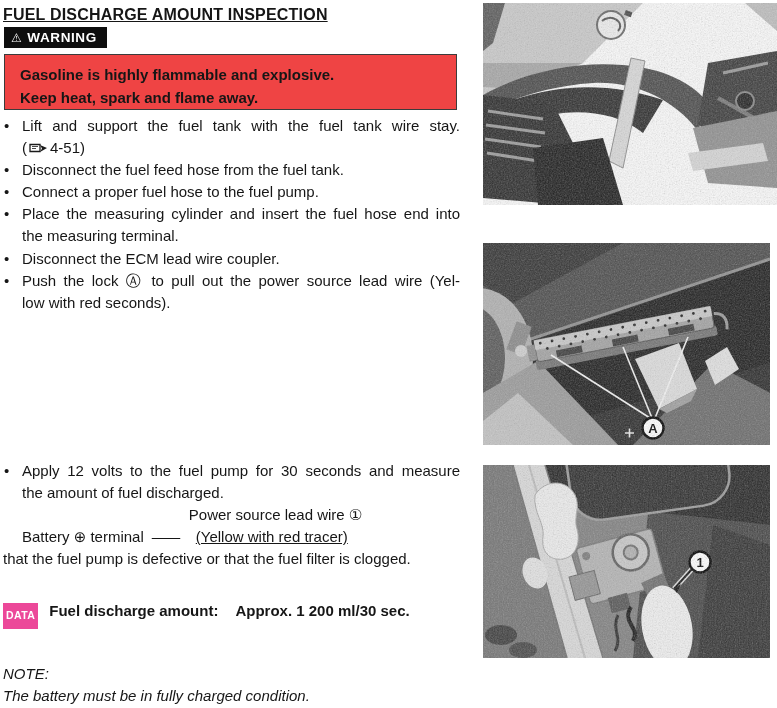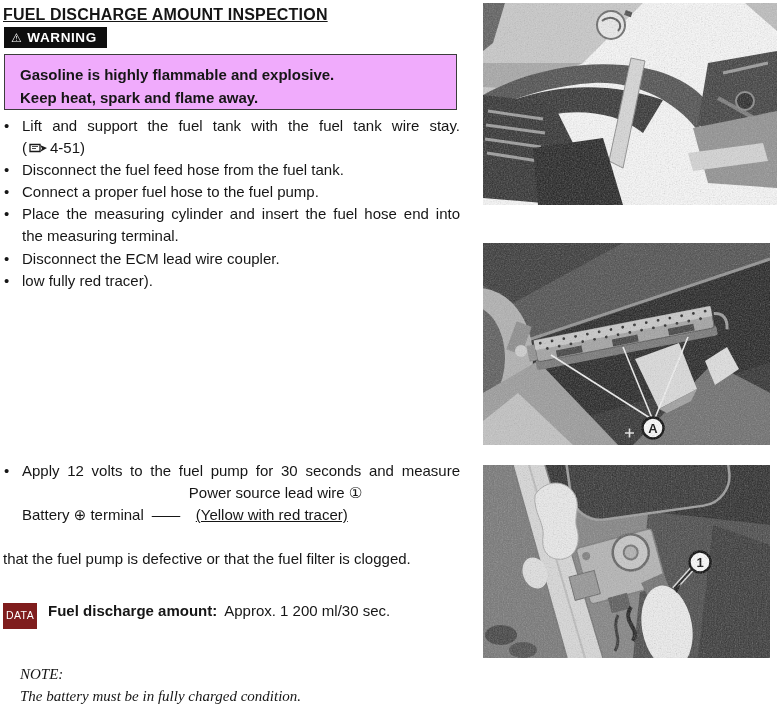--- a/index.html
+++ b/index.html
@@ -15,44 +15,44 @@
   .wbadge {
     display:inline-flex; align-items:center; gap:5px;
     background:#0e0e0e; color:#ffffff; height:21px; padding:0 10px 0 7px;
     font-weight:bold; font-size:13.5px; letter-spacing:.6px;
   }
   .wbadge .tri { font-size:12px; line-height:1; }
 
   .wbox {
     box-sizing:border-box; border:1.5px solid #3c3c3c;
     padding:8px 0 0 15px; font-weight:bold; font-size:15px; line-height:23px;
-    background:#f0abfc;
+    background:#ef4444;
   }
 
   .steps { font-size:15px; line-height:22px; }
   .step { display:flex; }
   .step .b { width:18px; flex:none; }
   .step .c { flex:1; min-width:0; }
   .jl { text-align:justify; text-align-last:justify; }
   .refline { display:flex; align-items:center; }
   .refline svg { margin:0 2px; }
 
   .batt { display:flex; align-items:flex-end; }
   .batt .dash { margin:0 10px 0 8px; letter-spacing:-1.5px; white-space:nowrap; }
   .batt .rcol .l2 { padding-left:7px;text-decoration:underline; }
 
   .para { font-size:15px; line-height:22px; }
 
   .specrow { display:flex; align-items:flex-start; font-size:15px; line-height:22.5px; }
   .dbadge {
-    background:#7f1d1d; color:#ffffff; font-weight:normal; font-size:10.5px;
+    background:#ec4899; color:#ffffff; font-weight:bold; font-size:10.5px;
     letter-spacing:.4px; padding:1px 3px 2px 3px; margin:3px 0 16px 0; flex:none;
   }
   .speclabel { font-weight:bold; margin-left:11px; white-space:nowrap; }
-  .specval { font-weight:normal; margin-left:7px; }
+  .specval { font-weight:bold; margin-left:17px; }
 
   .note { font-style:italic; font-size:15px; line-height:22px; }
 
   figure { margin:0; padding:0; }
   figure svg { display:block; }
 </style>
 </head>
 <body>
 
 <div class="page">
@@ -103,30 +103,32 @@
   </div>
 
   <div class="abs steps" style="left:4px; top:248px; width:456px;">
     <div class="step">
       <span class="b">•</span>
       <div class="c">Disconnect the ECM lead wire coupler.</div>
     </div>
     <div class="step">
       <span class="b">•</span>
       <div class="c">
-        <div>low fully red tracer).</div>
+        <div class="jl">Push the lock Ⓐ to pull out the power source lead wire (Yel-</div>
+        <div>low with red seconds).</div>
       </div>
     </div>
   </div>
 
   <div class="abs steps" style="left:4px; top:460px; width:456px;">
     <div class="step">
       <span class="b">•</span>
       <div class="c">
         <div class="jl">Apply 12 volts to the fuel pump for 30 seconds and measure</div>
+        <div>the amount of fuel discharged.</div>
         <div class="batt">
           <span>Battery ⊕ terminal</span>
           <span class="dash">——</span>
           <div class="rcol">
             <div>Power source lead wire ①</div>
             <div class="l2">(Yellow with red tracer)</div>
           </div>
         </div>
       </div>
     </div>
@@ -137,21 +139,21 @@
   </div>
 
   <div class="abs specrow" style="left:3px; top:600px;">
     <span class="dbadge">DATA</span>
     <span class="speclabel">Fuel discharge amount:</span>
     <div class="specval">
       <div>Approx. 1 200 ml/30 sec.</div>
     </div>
   </div>
 
-  <div class="abs note" style="left:20px; top:663px;font-family:Liberation Serif, serif;">
+  <div class="abs note" style="left:3px; top:663px;">
     <div>NOTE:</div>
     <div>The battery must be in fully charged condition.</div>
   </div>
 
   <figure class="abs" style="left:483px; top:3px;">
     <svg width="294" height="202" viewBox="0 0 294 202">
       <defs>
         <filter id="g1" x="0" y="0" width="100%" height="100%">
           <feTurbulence type="fractalNoise" baseFrequency="0.75" numOctaves="3" seed="7"></feTurbulence>
           <feColorMatrix type="saturate" values="0"></feColorMatrix>

